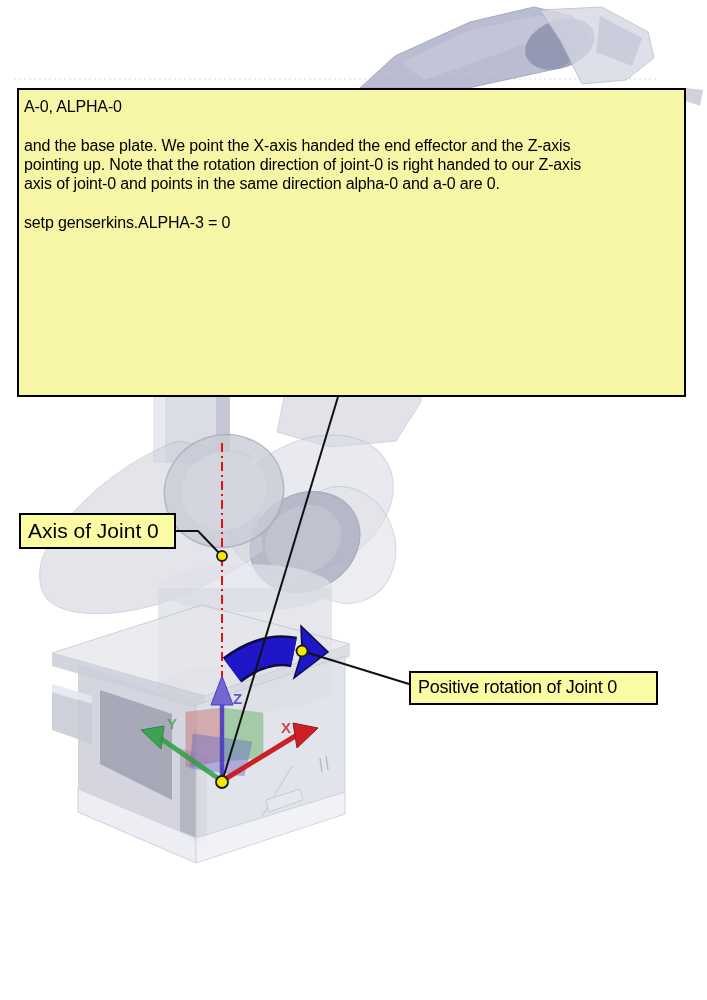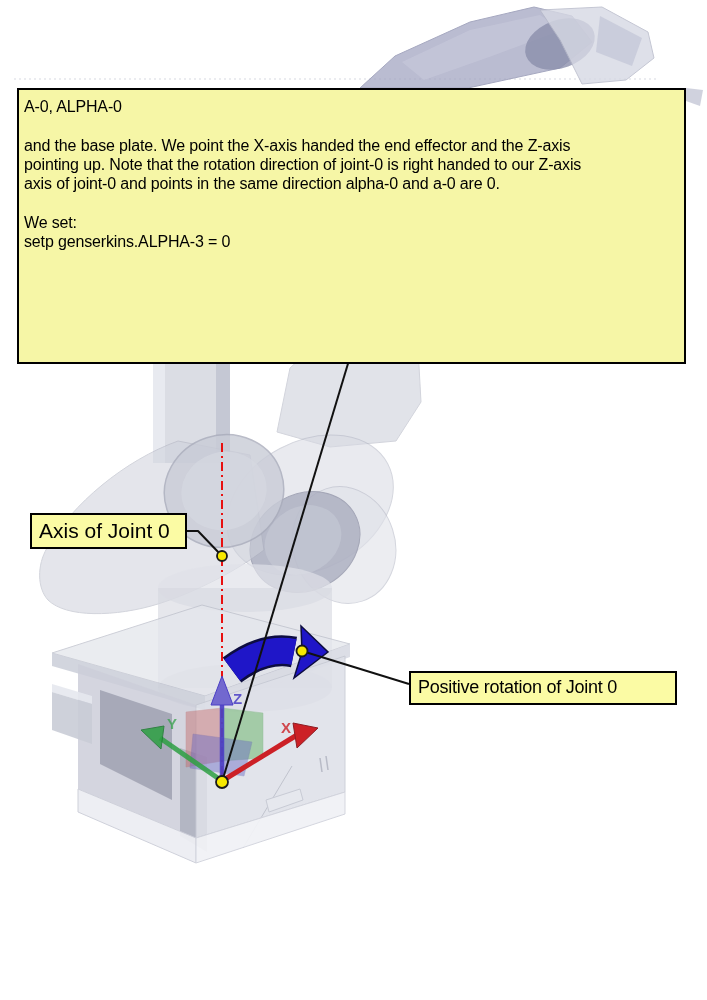--- a/index.html
+++ b/index.html
@@ -2,32 +2,32 @@
 <html><head>
 <meta charset="utf-8">
 <style>
   html,body{margin:0;padding:0;}
   body{
     width:707px;height:1000px;position:relative;background:#ffffff;overflow:hidden;
     font-family:"Liberation Sans","DejaVu Sans",sans-serif;color:#000;
   }
   #scene{position:absolute;left:0;top:0;z-index:1;}
   .info-box{
-    position:absolute;left:17px;top:88px;width:669px;height:276px;
+    position:absolute;left:17px;top:88px;width:669px;height:309px;
     background:#f6f6a6;border:2px solid #000;box-sizing:border-box;
     padding:7px 3px 0 5px;font-size:16px;line-height:19.3px;
     letter-spacing:-0.15px;z-index:2;overflow:hidden;
   }
   .info-line{white-space:pre;min-height:19.3px;}
   .callout{
     position:absolute;background:#fbfba4;border:2px solid #000;box-sizing:border-box;
     white-space:nowrap;z-index:2;overflow:hidden;
   }
-  .axis-callout{left:30px;top:513px;width:157px;height:36px;font-size:21px;line-height:31px;padding-left:7px;}
-  .rotation-callout{left:409px;top:671px;width:268px;height:34px;font-size:18px;line-height:29px;padding-left:7px;letter-spacing:-0.25px;}
+  .axis-callout{left:19px;top:513px;width:157px;height:36px;font-size:21px;line-height:31px;padding-left:7px;}
+  .rotation-callout{left:409px;top:671px;width:249px;height:34px;font-size:18px;line-height:29px;padding-left:7px;letter-spacing:-0.25px;}
   svg text{font-family:"Liberation Sans","DejaVu Sans",sans-serif;font-weight:bold;font-size:15px;}
 </style>
 </head>
 <body>
 
 <svg id="scene" width="707" height="1000" viewBox="0 0 707 1000">
 
   <line x1="14" y1="79" x2="658" y2="79" stroke="#cdd0da" stroke-width="1" stroke-dasharray="2 3" opacity="0.8"></line>
 
   <g>
@@ -130,19 +130,18 @@
 </svg>
 
 <div class="info-box">
   <div class="info-line">A-0, ALPHA-0</div>
   <div>
       <div class="info-line">&nbsp;</div>
       <div class="info-line">and the base plate. We point the X-axis handed the end effector and the Z-axis</div>
       <div class="info-line">pointing up. Note that the rotation direction of joint-0 is right handed to our Z-axis</div>
       <div class="info-line">axis of joint-0 and points in the same direction alpha-0 and a-0 are 0.</div>
       <div class="info-line">&nbsp;</div>
-      <div class="info-line">We set:</div>
       <div class="info-line">setp genserkins.ALPHA-3 = 0</div>
     </div>
 </div>
 
 <div class="callout axis-callout">Axis of Joint 0</div>
 <div class="callout rotation-callout">Positive rotation of Joint 0</div>
 
 </body></html>

